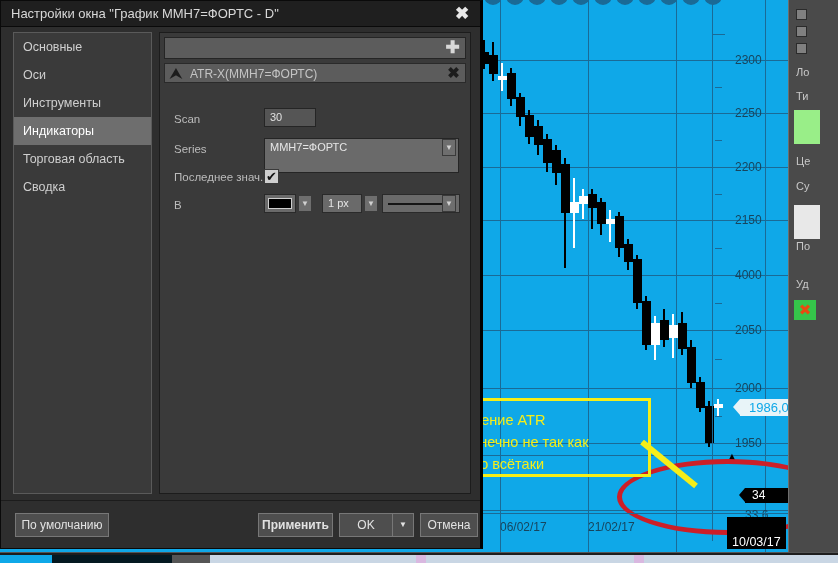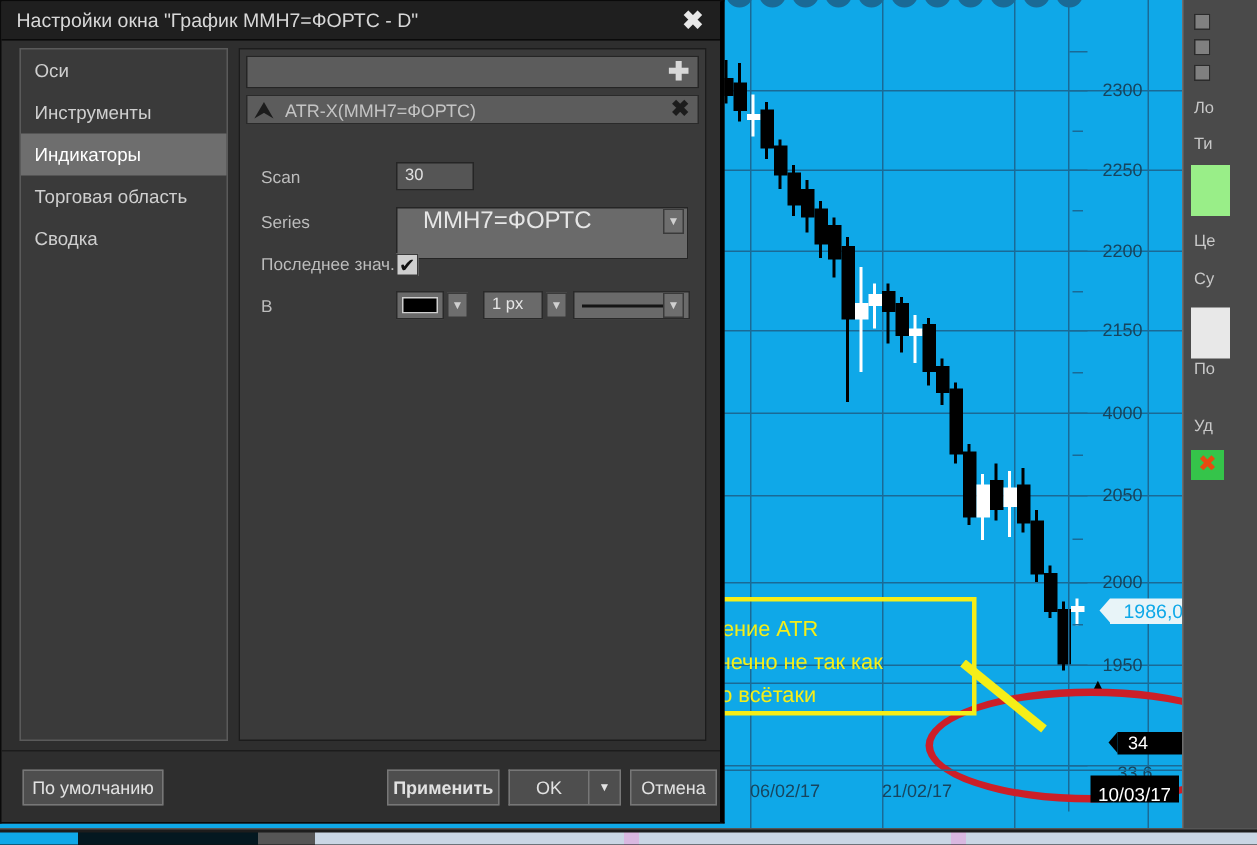--- a/index.html
+++ b/index.html
@@ -136,21 +136,21 @@
   }
   .date-label {
     position: absolute; top: 7px;
     color: #17455e; font-size: 12px;
   }
   #date-cursor-tag {
     position: absolute;
     left: 727px; top: 4px;
     background: #000; color: #fff;
     font-size: 12.5px; line-height: 18px;
-    height: 18px; padding: 4px 5px;
+    height: 18px; padding: 16px 5px;
   }
 
   
   #caret-marker {
     position: absolute; left: 725px; top: 452px;
     width: 14px; height: 12px;
     color: #000; font-size: 14px; line-height: 11px;
     text-align: center; font-weight: bold;
   }
 
@@ -315,22 +315,22 @@
     width: 52px; height: 19px;
     background: #555; border: 1px solid #252525;
     color: #e0e0e0; font-size: 11px;
     padding-left: 5px; line-height: 17px;
     font-family: "Liberation Sans", sans-serif;
   }
   .sel-input {
     position: absolute; left: 90px; top: 2px;
     width: 195px; height: 35px;
     background: #6a6a6a; border: 1px solid #252525;
-    color: #e6e6e6; font-size: 16px;
-    padding-left: 17px; line-height: 17px;
+    color: #e6e6e6; font-size: 11px;
+    padding-left: 5px; line-height: 17px;
     cursor: pointer;
   }
   .sel-arrow {
     position: absolute; top: 3px;
     width: 14px; height: 17px;
     background: #6e6e6e; border: 1px solid #3a3a3a;
     color: #d0d0d0; font-size: 8px;
     text-align: center; line-height: 15px;
     cursor: pointer;
   }
@@ -625,20 +625,21 @@
   <div id="dialog">
 
     <div id="dialog-titlebar">
       <div id="dialog-title">Настройки окна "График MMH7=ФОРТС - D"</div>
       <div id="dialog-close">✖</div>
     </div>
 
     <div id="dialog-body">
 
       <div id="dialog-nav">
+        <div class="nav-item">Основные</div>
         <div class="nav-item">Оси</div>
         <div class="nav-item">Инструменты</div>
         <div class="nav-item selected">Индикаторы</div>
         <div class="nav-item">Торговая область</div>
         <div class="nav-item">Сводка</div>
       </div>
 
       <div id="dialog-content">
 
         <div id="indicator-add-bar">

